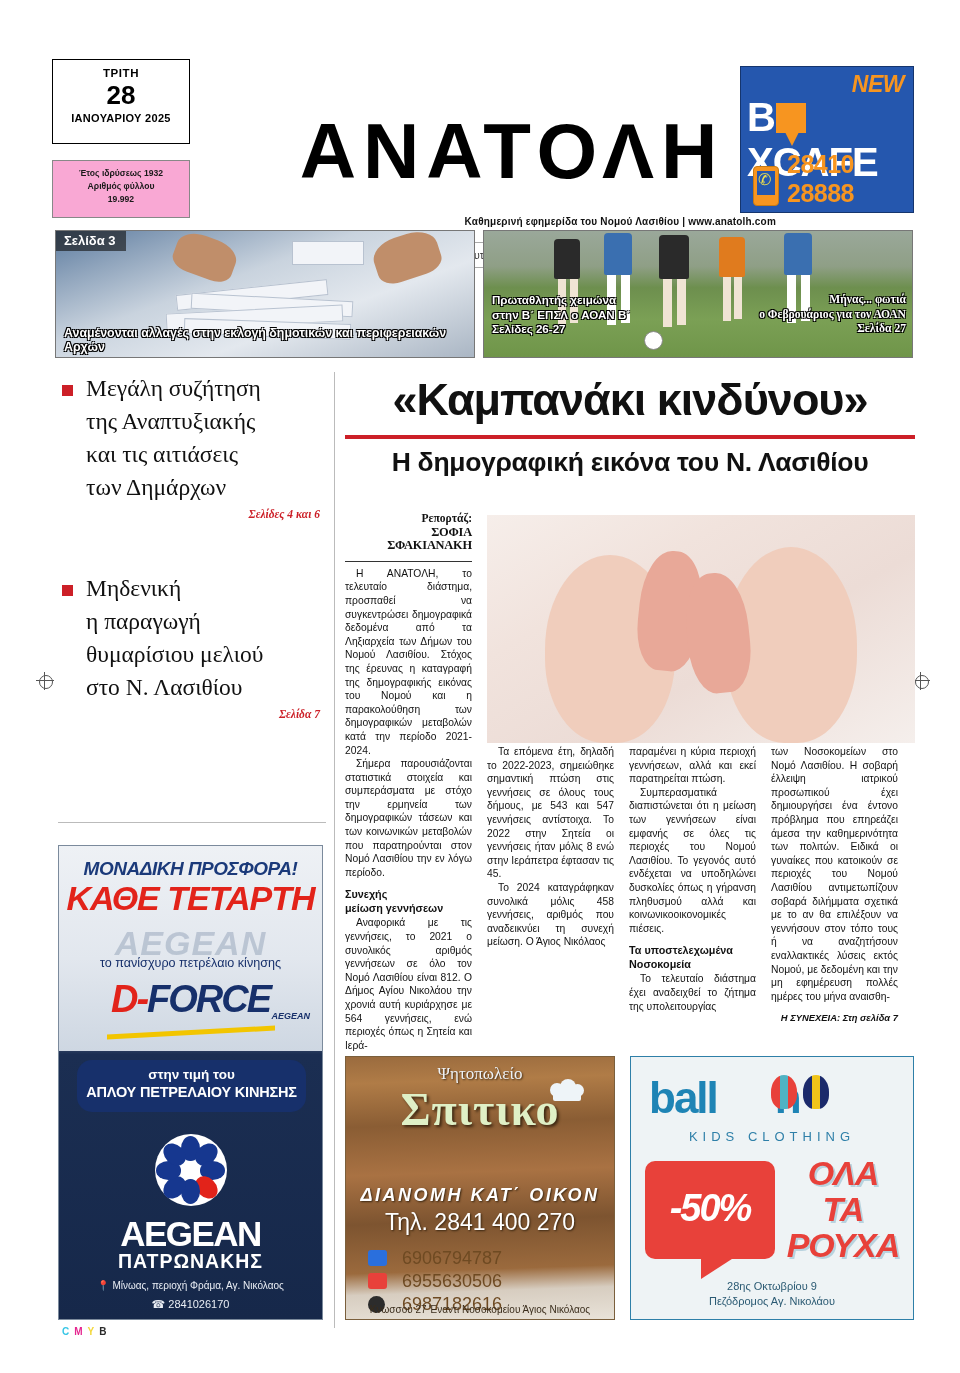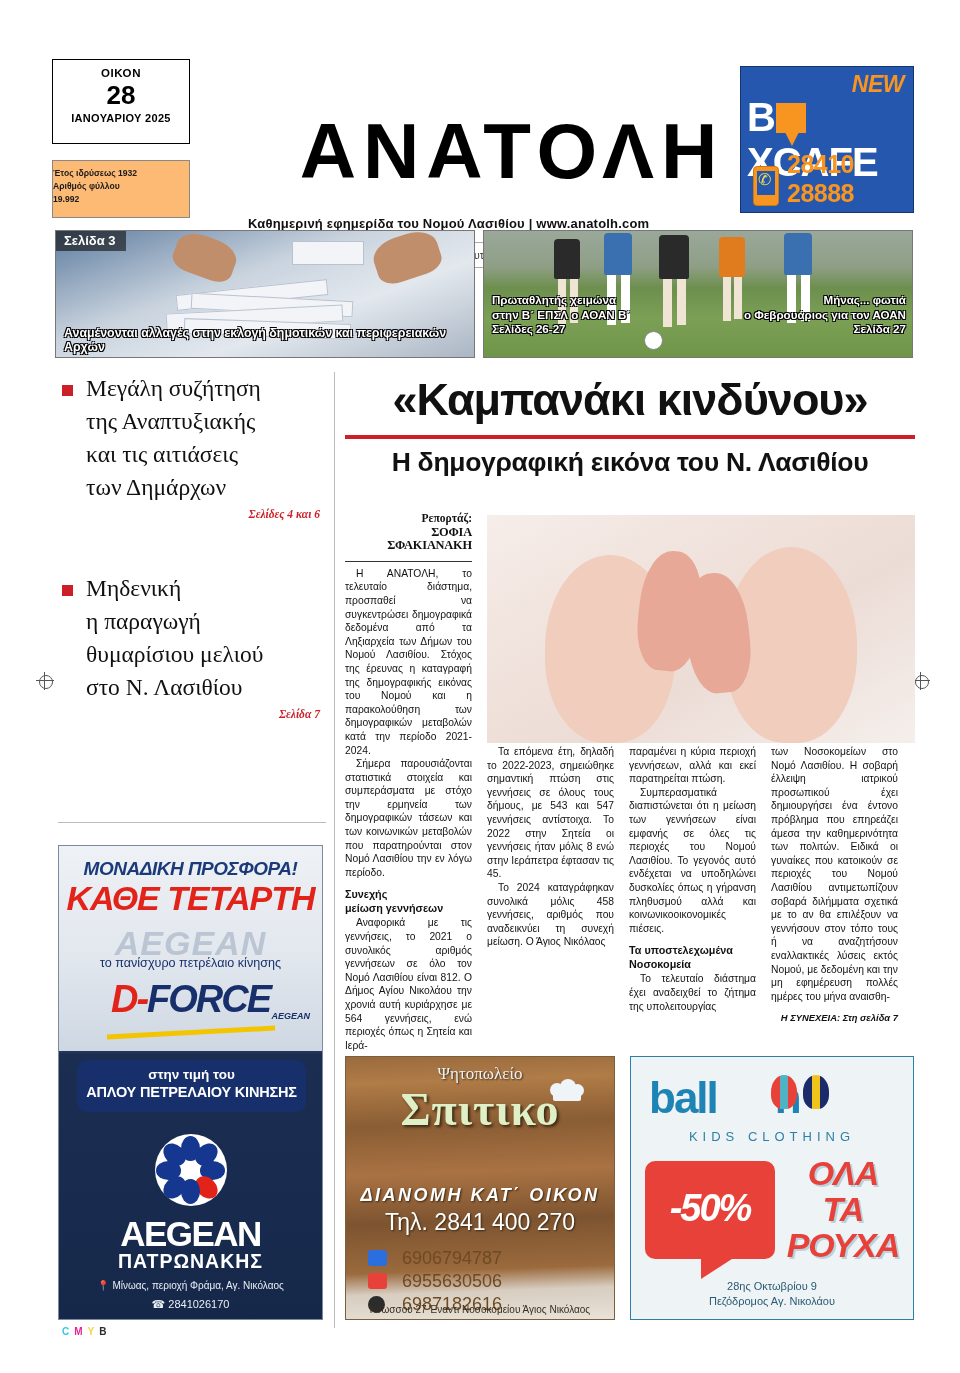--- a/index.html
+++ b/index.html
@@ -24,31 +24,31 @@
   #masthead{position:absolute;left:52px;top:56px;width:862px;height:160px;}
   .datebox{
     position:absolute;left:0;top:3px;width:138px;height:85px;border:1px solid #000;
     text-align:center;box-sizing:border-box;padding-top:7px;background:#fff;
   }
   .datebox .dow{font-size:11.5px;font-weight:bold;letter-spacing:.6px;}
   .datebox .day{font-size:26px;font-weight:bold;line-height:30px;margin-top:1px;text-align:center;}
   .datebox .mon{font-size:11px;font-weight:bold;letter-spacing:.3px;margin-top:2px;}
   .infobox{
     position:absolute;left:0;top:104px;width:138px;height:58px;border:1px solid #888;
-    background:#fdba74;box-sizing:border-box;padding-top:6px;
+    background:#f9a8d4;text-align:center;box-sizing:border-box;padding-top:6px;
   }
   .infobox div{font-size:8.6px;font-weight:bold;line-height:13px;color:#1a1a1a;}
   .logo{
     position:absolute;left:200px;top:56px;width:520px;text-align:center;
     font-size:78px;font-weight:bold;letter-spacing:7px;line-height:78px;
     font-family:"Liberation Sans",sans-serif;color:#000;
   }
   .tagline{
-    position:absolute;left:196px;top:160px;width:528px;text-align:left;
-    font-size:13px;font-weight:bold;letter-spacing:.2px;color:#111;
+    position:absolute;left:196px;top:160px;width:528px;text-align:right;
+    font-size:10px;font-weight:bold;letter-spacing:.2px;color:#111;
   }
   .founderbox{
     position:absolute;left:248px;top:186px;width:452px;height:26px;border:1px solid #aaa;
     box-sizing:border-box;text-align:center;font-size:10.5px;color:#333;line-height:24px;
   }
   
   .boxcafe{
     position:absolute;left:740px;top:66px;width:174px;height:147px;
     background:#2557ae;border:1px solid #15356e;box-sizing:border-box;overflow:hidden;
   }
@@ -77,21 +77,21 @@
   .teaser-label{
     position:absolute;left:0;top:0;background:rgba(20,20,20,.62);color:#fff;
     font-size:13px;font-weight:bold;padding:2px 10px 3px 8px;
   }
   .teaser-cap{
     position:absolute;left:0;bottom:0;width:100%;box-sizing:border-box;padding:2px 6px 3px 8px;
     color:#fff;font-size:12.4px;font-weight:bold;
     text-shadow:1px 1px 0 #000,-1px 1px 0 #000,1px -1px 0 #000,-1px -1px 0 #000;
   }
   .cap-r{position:absolute;right:6px;text-align:right;color:#fff;font-size:11.6px;font-weight:bold;
-    text-shadow:1px 1px 0 #000,-1px 1px 0 #000,1px -1px 0 #000,-1px -1px 0 #000;line-height:14.5px;}
+    text-shadow:1px 1px 0 #000,-1px 1px 0 #000,1px -1px 0 #000,-1px -1px 0 #000;line-height:14.5px;font-family:Liberation Serif, serif;}
   .cap-l{position:absolute;left:8px;color:#fff;font-size:11.6px;font-weight:bold;
     text-shadow:1px 1px 0 #000,-1px 1px 0 #000,1px -1px 0 #000,-1px -1px 0 #000;line-height:14.5px;}
   
   .ballot{position:absolute;background:#f2f4f8;border:1px solid #b8c2d0;transform:rotate(-6deg);}
   .hand{position:absolute;background:#c08e6a;border-radius:40% 40% 30% 30%;}
 
   
   .player{position:absolute;}
   .jersey{position:absolute;border-radius:4px 4px 2px 2px;}
   .leg{position:absolute;background:#f0e4d4;}
@@ -155,21 +155,21 @@
     font-style:italic;color:rgba(120,140,165,.38);letter-spacing:1px;}
   .df-l3{position:absolute;width:100%;top:110px;text-align:center;font-size:12.6px;color:#17306b;}
   .df-l4{position:absolute;width:100%;top:132px;text-align:center;font-size:38px;font-weight:bold;
     font-style:italic;letter-spacing:-2px;}
   .df-l4 .d{color:#e2231a;}
   .df-l4 .f{color:#17306b;}
   .df-aeg{position:absolute;right:12px;top:165px;font-size:9px;font-weight:bold;color:#17306b;font-style:italic;}
   .df-swoosh{position:absolute;left:48px;top:184px;width:168px;height:5px;background:#f2c500;
     transform:skewY(-3deg);}
   .df-pill{position:absolute;left:18px;top:214px;width:229px;height:52px;background:#17306b;
-    border-radius:10px;text-align:center;color:#fff;padding-top:7px;box-sizing:border-box;}
+    border-radius:15px;text-align:center;color:#fff;padding-top:7px;box-sizing:border-box;}
   .df-pill .a{font-size:13.5px;font-weight:bold;}
   .df-pill .b{font-size:14.5px;font-weight:bold;letter-spacing:-.2px;margin-top:2px;}
   .aeg-logo{position:absolute;left:50%;margin-left:-36px;top:288px;width:72px;height:72px;
     border-radius:50%;background:#fff;}
   .petal{position:absolute;width:19px;height:25px;background:#16378f;border-radius:50% 50% 48% 48%;}
   .aeg-name{position:absolute;width:100%;top:368px;text-align:center;font-size:35px;font-weight:bold;
     color:#fff;letter-spacing:-1.5px;}
   .aeg-sub{position:absolute;width:100%;top:404px;text-align:center;font-size:19.5px;font-weight:bold;
     color:#fff;letter-spacing:1px;}
   .aeg-addr{position:absolute;width:100%;top:434px;text-align:center;font-size:10px;color:#eaeef5;}
@@ -224,21 +224,21 @@
   <div class="regmark" style="left:912px;top:672px;">
       <div class="regcirc"></div>
     </div>
   <div class="cmyb">
     <span>C</span><span>M</span><span>Y</span><span>B</span>
   </div>
 
   <div id="masthead">
 
     <div class="datebox">
-      <div class="dow">ΟΙΚΟΝ</div>
+      <div class="dow">ΤΡΙΤΗ</div>
       <div class="day">28</div>
       <div class="mon">ΙΑΝΟΥΑΡΙΟΥ 2025</div>
     </div>
 
     <div class="infobox">
       <div>Έτος ιδρύσεως 1932</div>
       <div>Αριθμός φύλλου</div>
       <div>19.992</div>
     </div>
 

